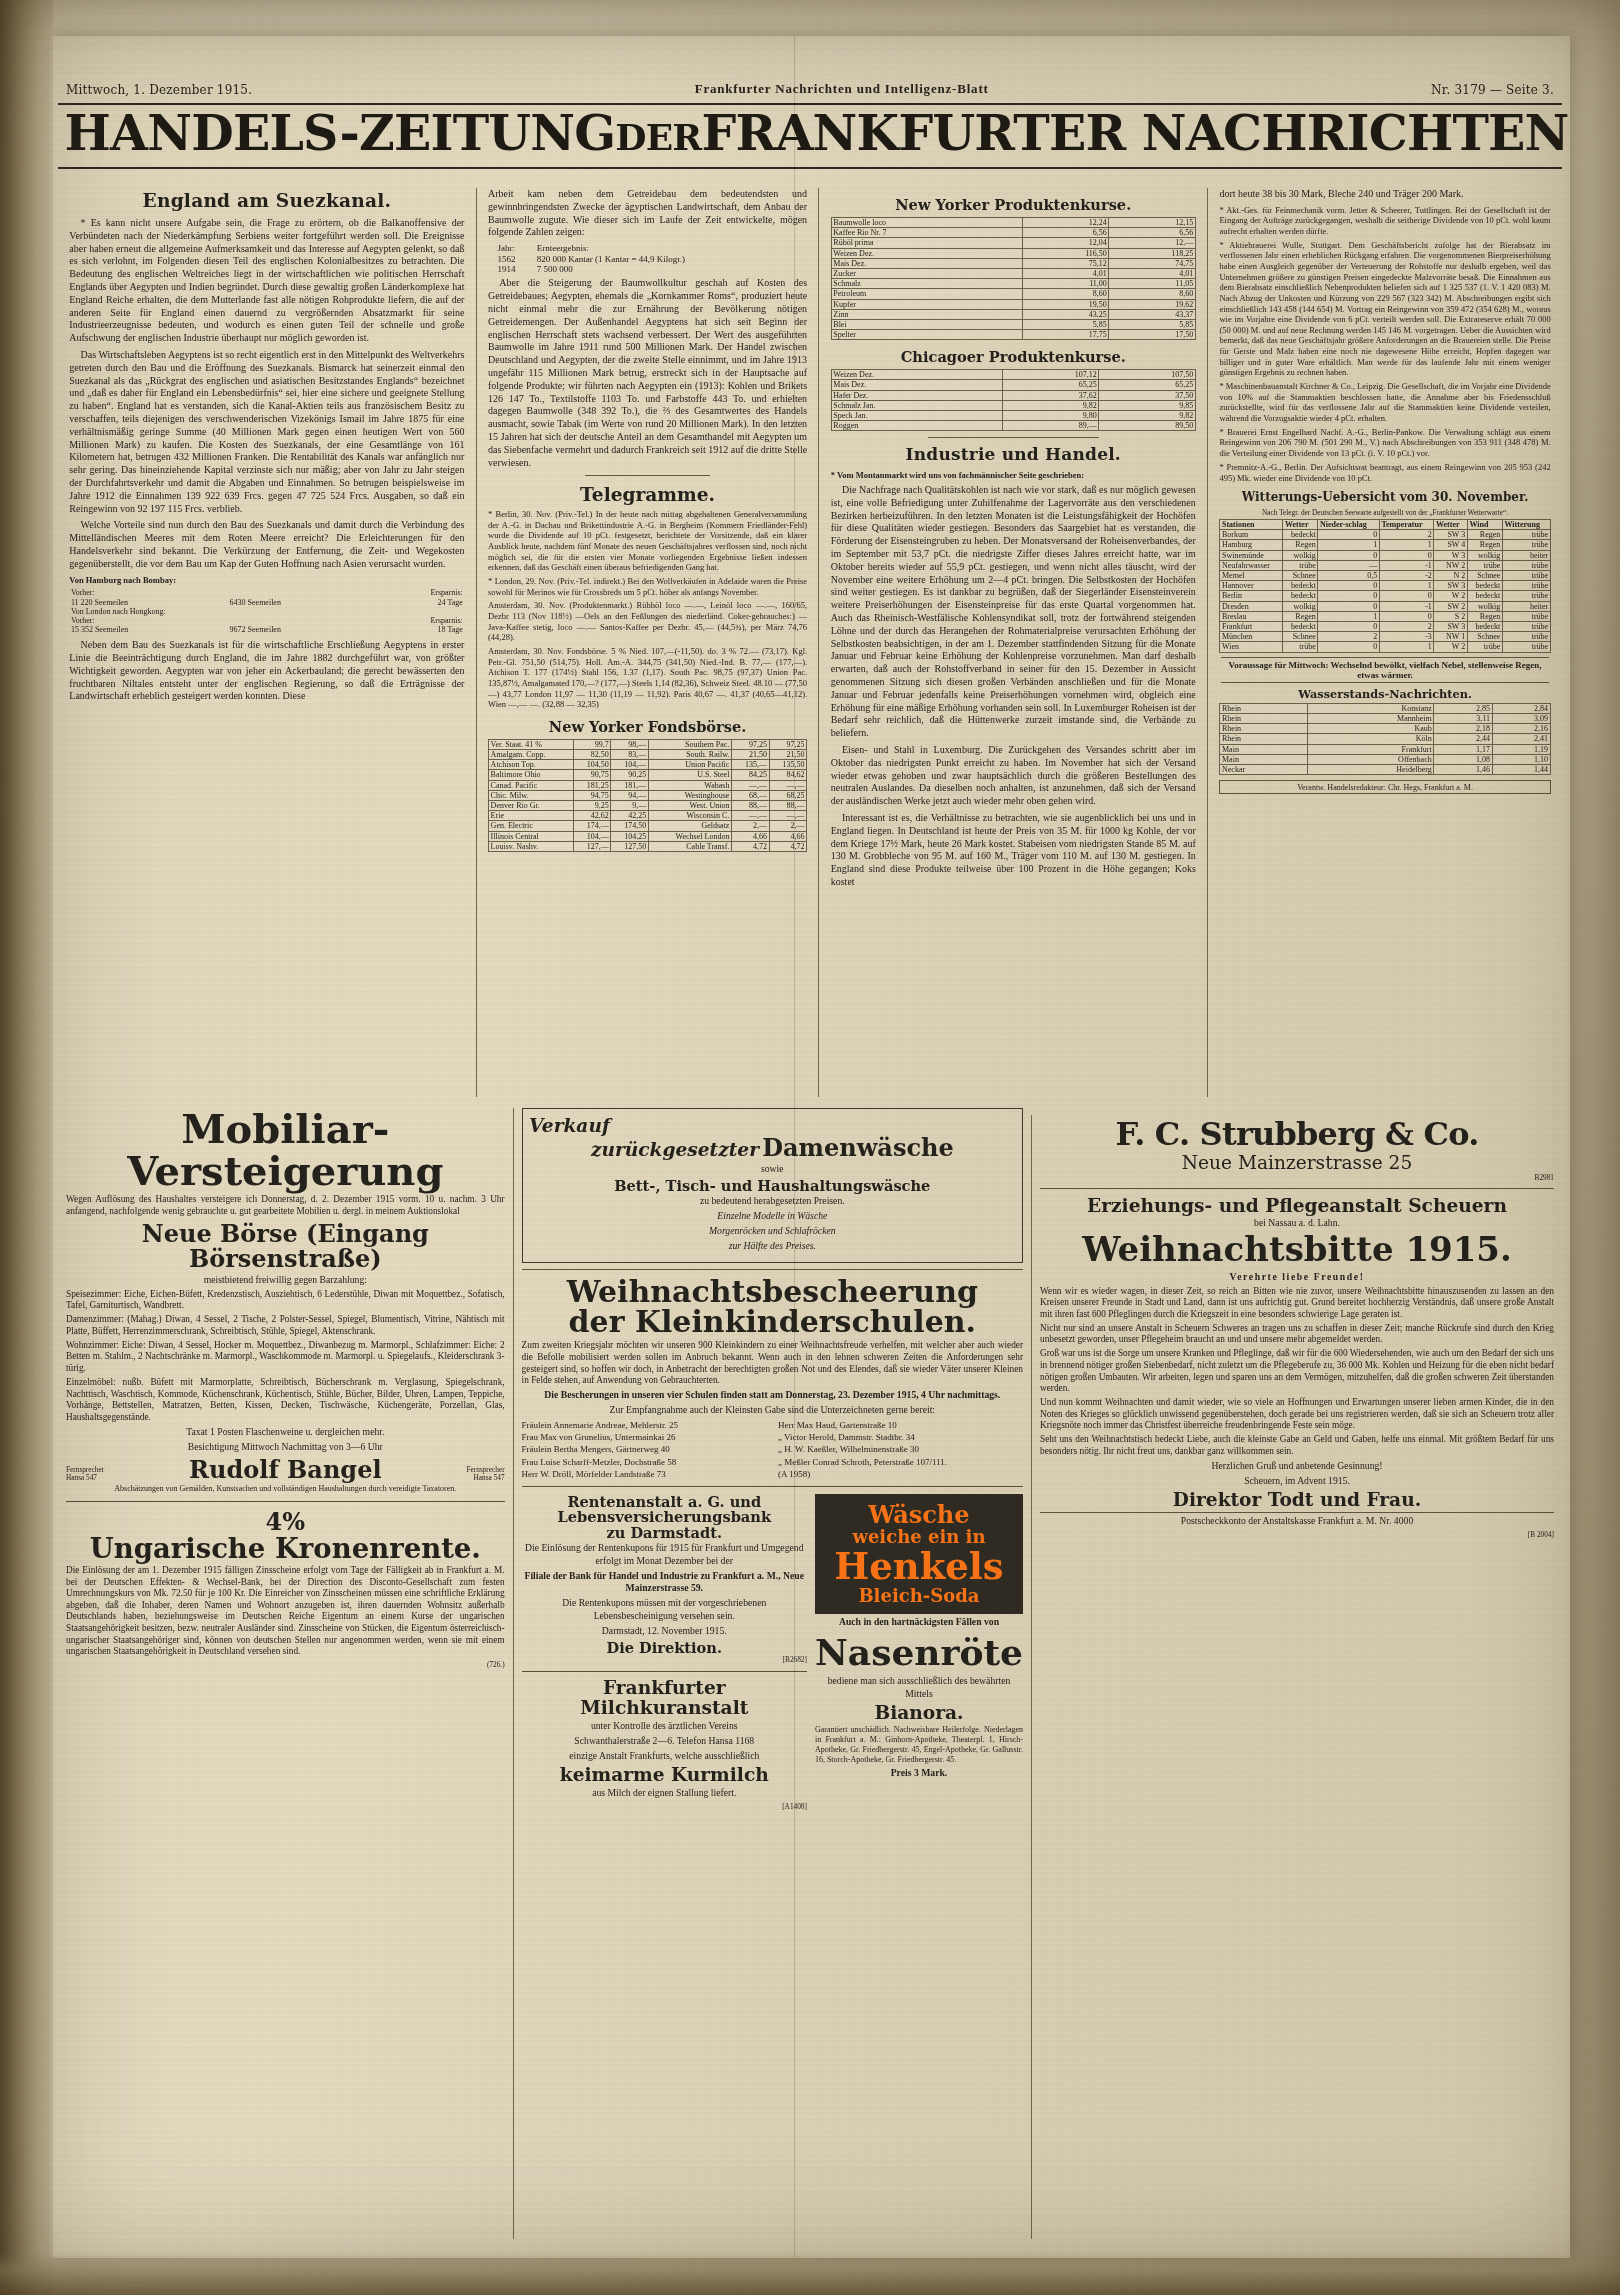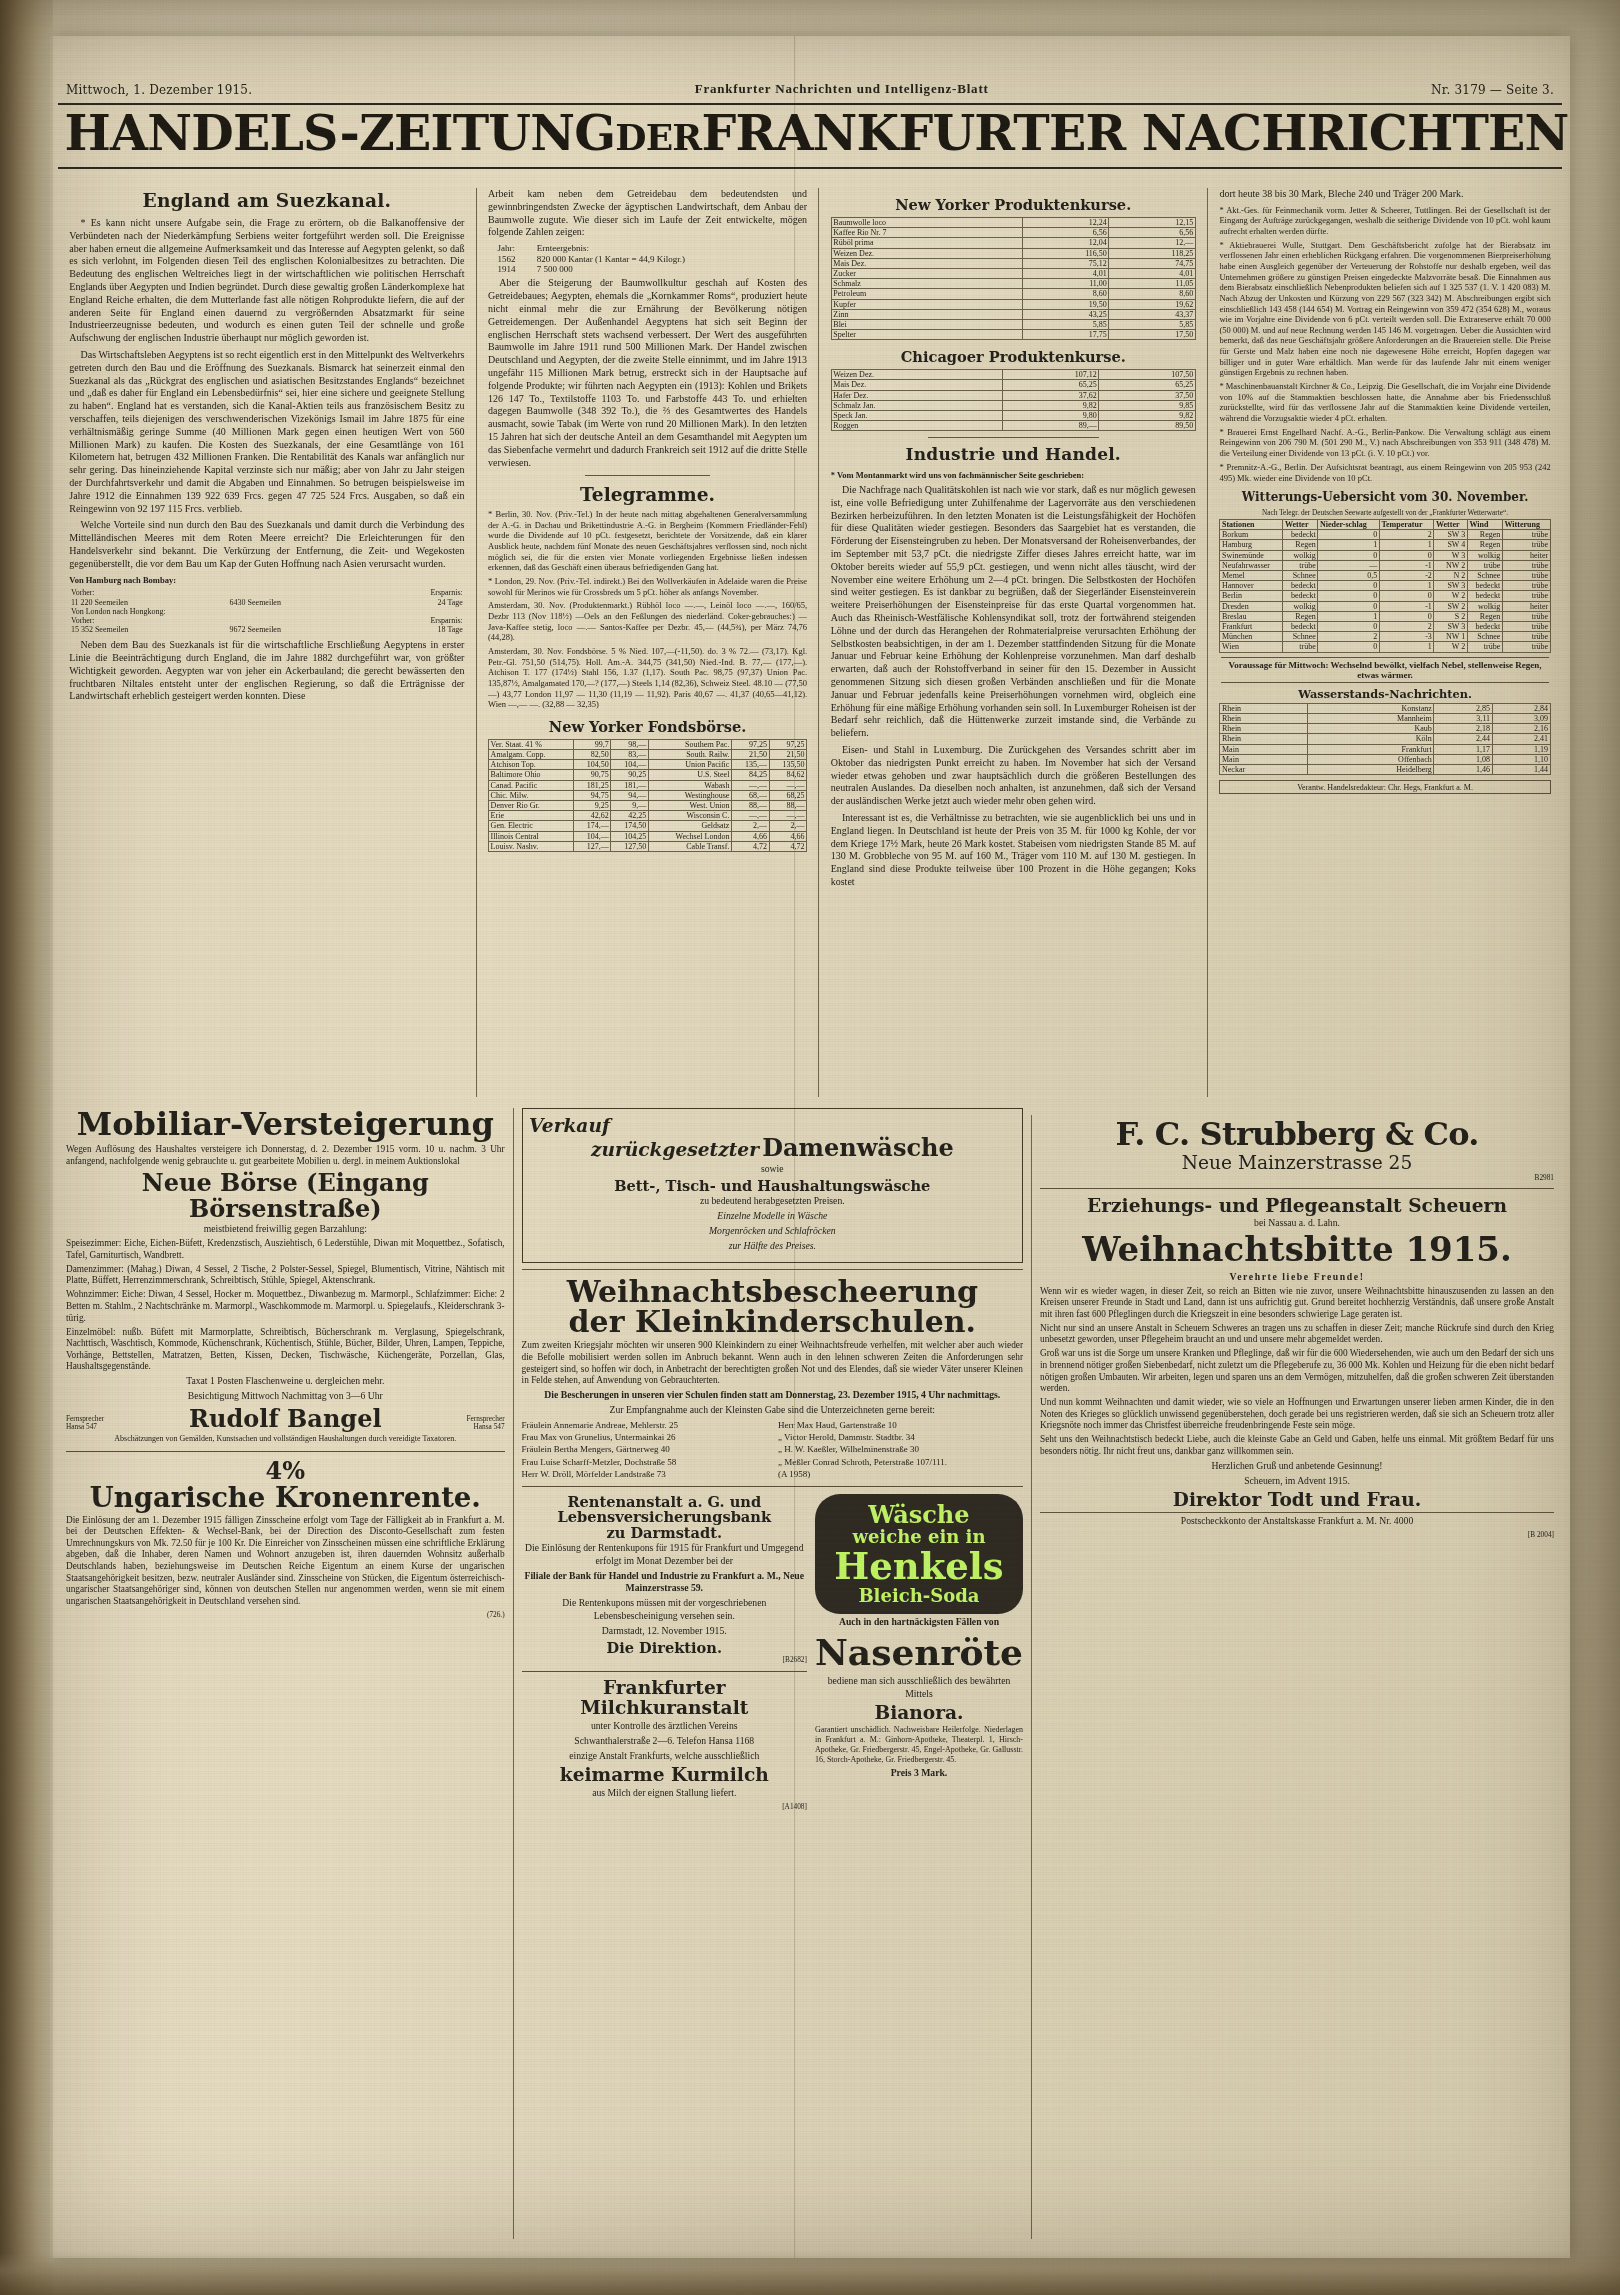--- a/index.html
+++ b/index.html
@@ -95,35 +95,35 @@
   .adgrid{display:flex;width:100%;height:100%;}
   .adcol{position:relative;}
   .box{border:0.8px solid #5b5340;background:rgba(255,252,238,.12);}
   .adA{width:454px;padding:0 8px;}
   .adB{width:519px;padding:0 8px;border-left:0.8px solid #6f6650;}
   .adC{width:532px;padding:0 8px;border-left:0.8px solid #6f6650;margin-top:7px;}
   .adtitle{
     font-family:"DejaVu Serif",serif;font-weight:bold;text-align:center;
     line-height:1.05;
   }
-  .t1{font-size:32px;}
+  .t1{font-size:40px;}
   .t2{font-size:24px;}
   .t3{font-size:18.6px;}
   .t4{font-size:14.6px;}
   .adp{font-size:9.3px;line-height:1.25;text-align:justify;margin:2.4px 0;}
   .adc{font-size:9.7px;line-height:1.3;text-align:center;margin:2.4px 0;}
   .divline{border-top:0.8px solid #584f3b;margin:6.5px 0;}
   .blk{border:1.6px solid #3f3829;padding:6.5px;}
   .strub{
     font-family:"DejaVu Serif",serif;font-size:32px;font-weight:bold;text-align:center;
     letter-spacing:-0.8px;
   }
   .henkel{
-    background:#2e2a22;color:#bef264;text-align:center;padding:8px 4.9px;
-    font-family:"DejaVu Serif",serif;font-weight:bold;border-radius:25px;
+    background:#2e2a22;color:#f97316;text-align:center;padding:8px 4.9px;
+    font-family:"DejaVu Serif",serif;font-weight:bold;
   }
   .henkel .h1{font-size:24px;line-height:1.05;}
   .henkel .h2{font-size:37px;line-height:1.05;}
   .henkel .h3{font-size:18px;line-height:1.1;}
   .nase{font-family:"DejaVu Serif",serif;font-weight:bold;font-size:36px;text-align:center;}
   .smallcaps{letter-spacing:1.6px;}
   .noise{
     position:absolute;inset:0;pointer-events:none;opacity:.20;
     background-image:
       repeating-linear-gradient(0deg, rgba(120,100,60,.20) 0 0.8px, rgba(0,0,0,0) 0.8px 2.4px),

